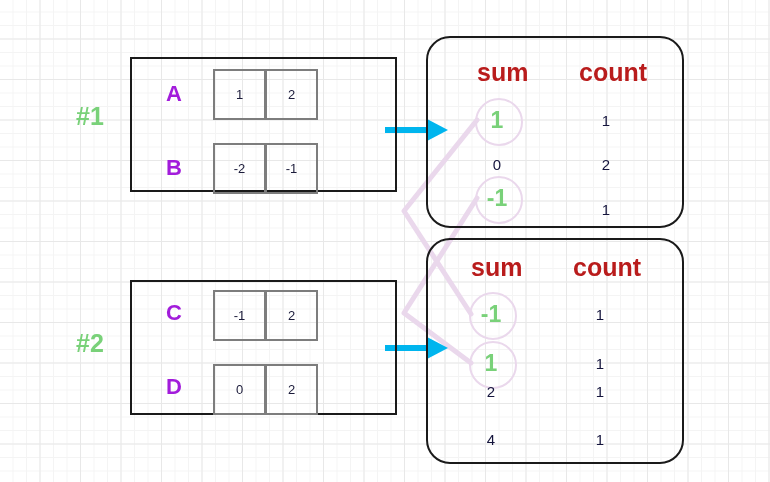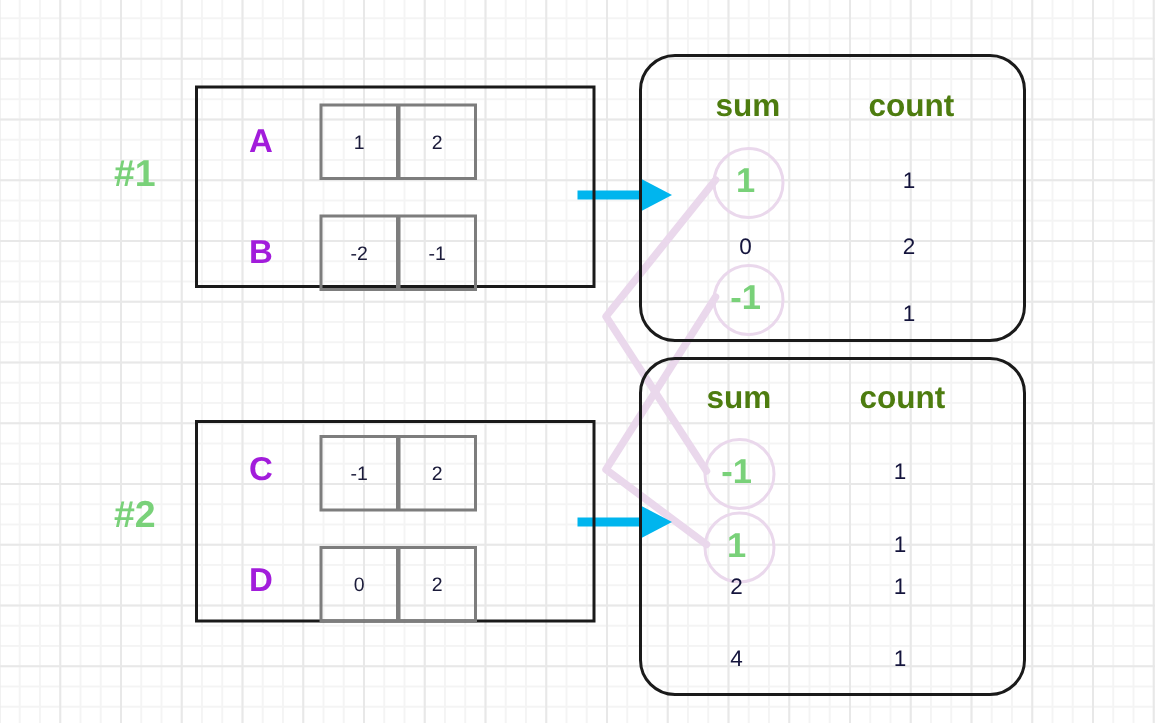--- a/index.html
+++ b/index.html
@@ -34,21 +34,21 @@
     width:49px;height:47px;border:2px solid #7d7d7d;
     display:flex;align-items:center;justify-content:center;
     font-size:13px;color:#1b1b3a;font-family:"Liberation Sans", sans-serif;
   }
   .cellpair .cell + .cell{border-left-width:1px;}
 
   .resbox{
     position:absolute;border:2px solid #1a1a1a;border-radius:24px;background:transparent;
   }
   .col-head{
-    position:absolute;color:#4d7c0f;font-size:21px;font-weight:bold;line-height:1;
+    position:absolute;color:#b91c1c;font-size:25px;font-weight:bold;line-height:1;
     white-space:nowrap;
   }
   .val{
     position:absolute;font-size:15px;color:#14143c;line-height:1;white-space:nowrap;
     text-align:center;
   }
   .val.hl{
     color:#79d179;font-size:23px;font-weight:bold;
   }
   .circle{

